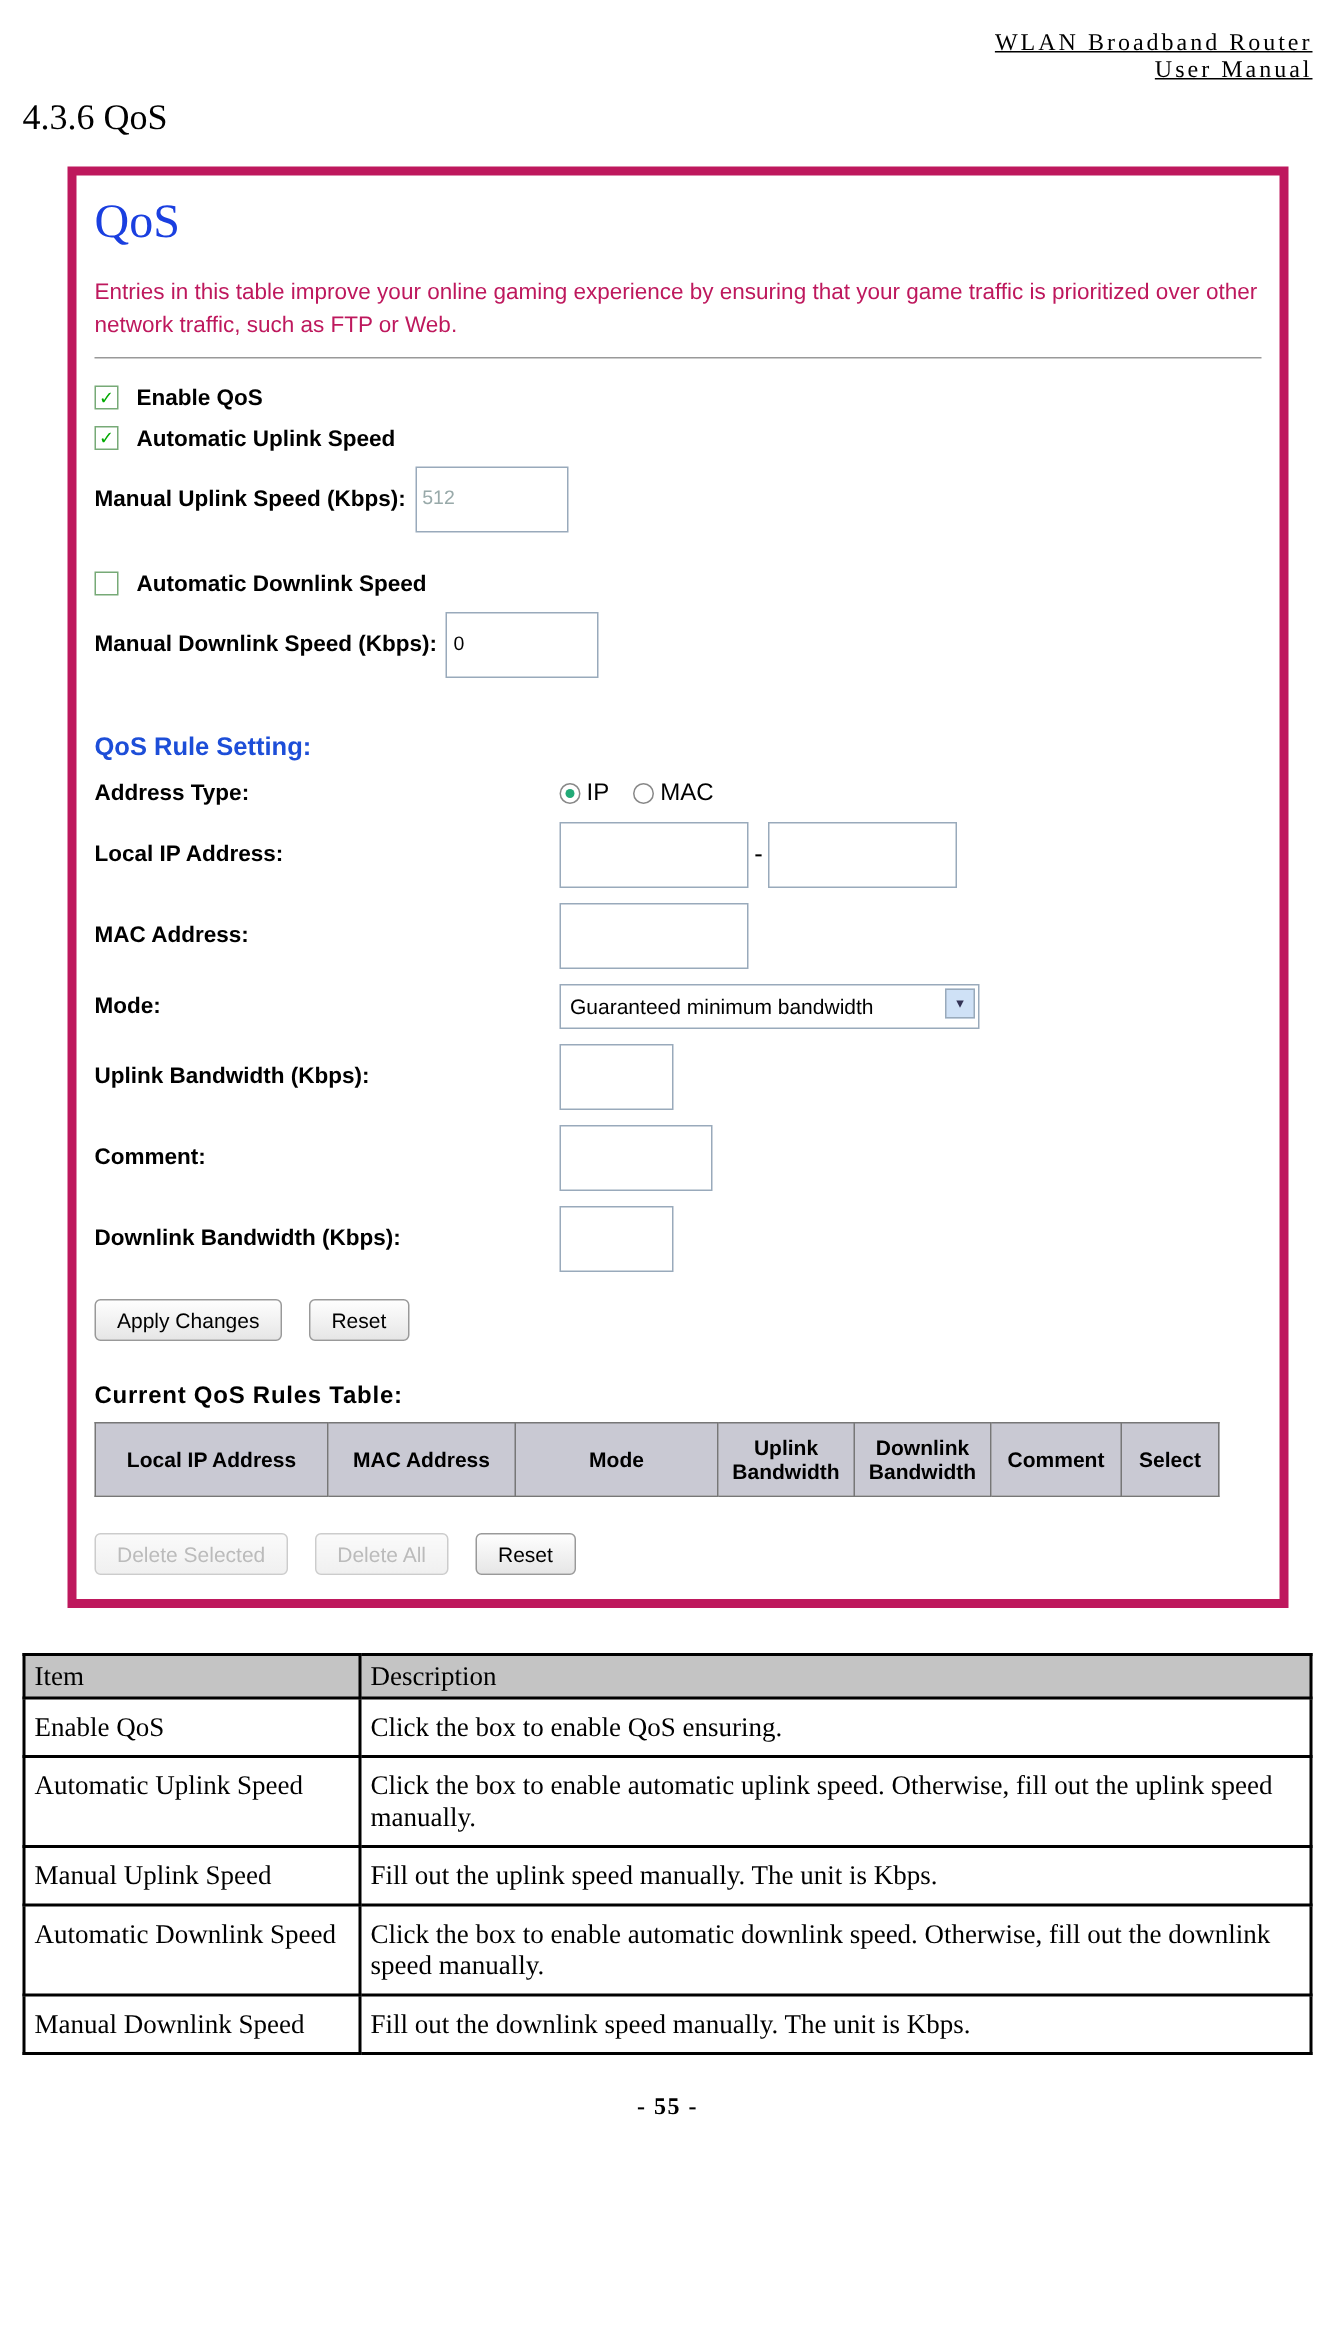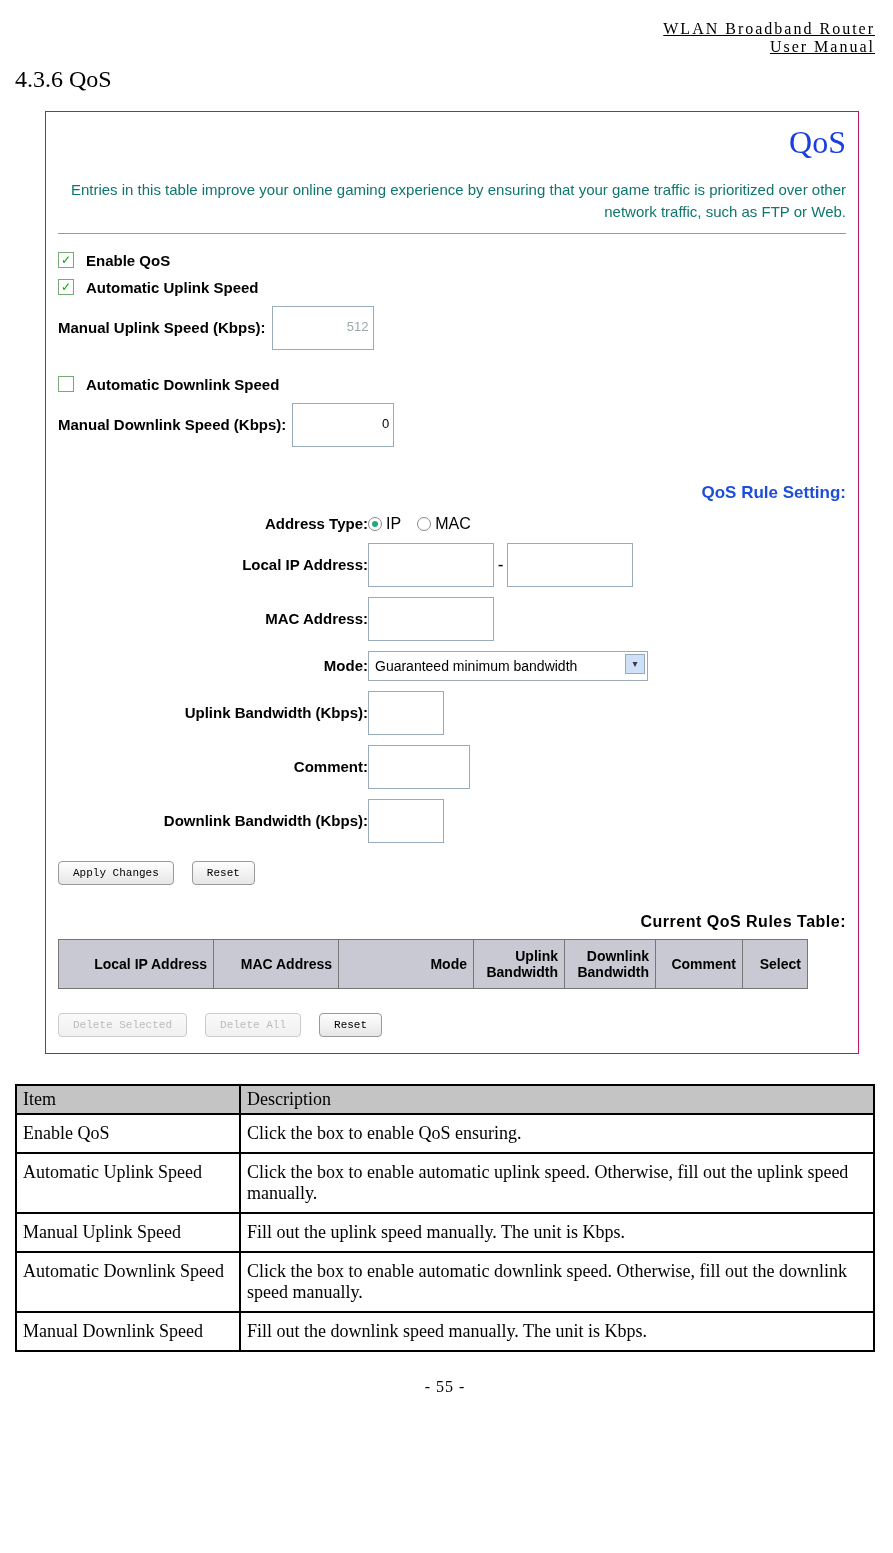--- a/index.html
+++ b/index.html
@@ -15,36 +15,35 @@
       font-size: 16px;
       letter-spacing: 2px;
       margin-bottom: 10px;
       text-decoration: underline;
     }
     .section-heading {
       font-size: 24px;
       margin: 6px 0 18px 0;
     }
     .screenshot-box {
-      border: 1px solid #be185d;
+      border: 6px solid #be185d;
       padding: 10px 12px 12px 12px;
       margin: 0 16px 30px 30px;
-      text-align: right;
     }
     .shot-title {
       color: #1a3fe0;
       font-family: Georgia, "Times New Roman", serif;
       font-size: 32px;
       margin: 2px 0 18px 0;
       font-weight: normal;
     }
     .shot-desc {
       font-family: Arial, sans-serif;
       font-size: 15px;
-      color: #0f766e;
+      color: #be185d;
       line-height: 1.45;
       margin-bottom: 10px;
     }
     .hr {
       border: none;
       border-top: 1px solid #999;
       margin: 6px 0 18px 0;
     }
     .chkrow {
       display: flex;
@@ -125,21 +124,21 @@
       display: inline-flex; align-items: center; min-width: 250px;
     }
     .sel .arrow {
       position: absolute; right: 2px; top: 2px; width: 18px; height: 18px;
       background: #cfe1f6; border: 1px solid #9ab; display:flex; align-items:center; justify-content:center;
       font-size: 10px; color: #335;
     }
     .btn {
       border: 1px solid #999; border-radius: 4px;
       background: linear-gradient(#fefefe,#e6e6e6);
-      font-family: Liberation Mono, monospace; font-size: 11px;
+      font-family: Liberation Sans, sans-serif; font-size: 14px;
       padding: 5px 14px; display:inline-block; cursor:pointer;
     }
     .btn.disabled { color:#bbb; border-color:#ccc; background: linear-gradient(#fafafa,#f0f0f0); }
     .btn-row { display:flex; gap:18px; margin: 18px 0 28px 0; align-items:center; }
     .tbl-title {
       font-family: Arial, sans-serif; font-weight: bold; font-size: 16px;
       letter-spacing: 0.5px; margin: 4px 0 8px 0;
     }
     .qos-table { border-collapse: collapse; }
     .qos-table th {
@@ -152,21 +151,21 @@
     .desc-table th {
       background: #c4c4c4; text-align: left; font-weight: normal;
       font-family: Liberation Serif, serif; font-size: 18px;
       padding: 3px 6px; border: 2px solid #000;
     }
     .desc-table td {
       font-family: "Times New Roman", serif; font-size: 18px;
       padding: 8px 6px; border: 2px solid #000; vertical-align: top;
     }
     .desc-table td:first-child { width: 210px; }
-    .page-footer { text-align:center; font-size:16px; margin-top: 26px; letter-spacing:1px; }
+    .page-footer { text-align:center; font-size:16px; margin-top: 26px; letter-spacing:1px;font-weight:bold; }
   </style>
 </head>
 <body>
 
 <div class="doc-header">
   <div>WLAN  Broadband  Router</div>
   <div>User  Manual</div>
 </div>
 
 <div class="section-heading">4.3.6  QoS</div>

